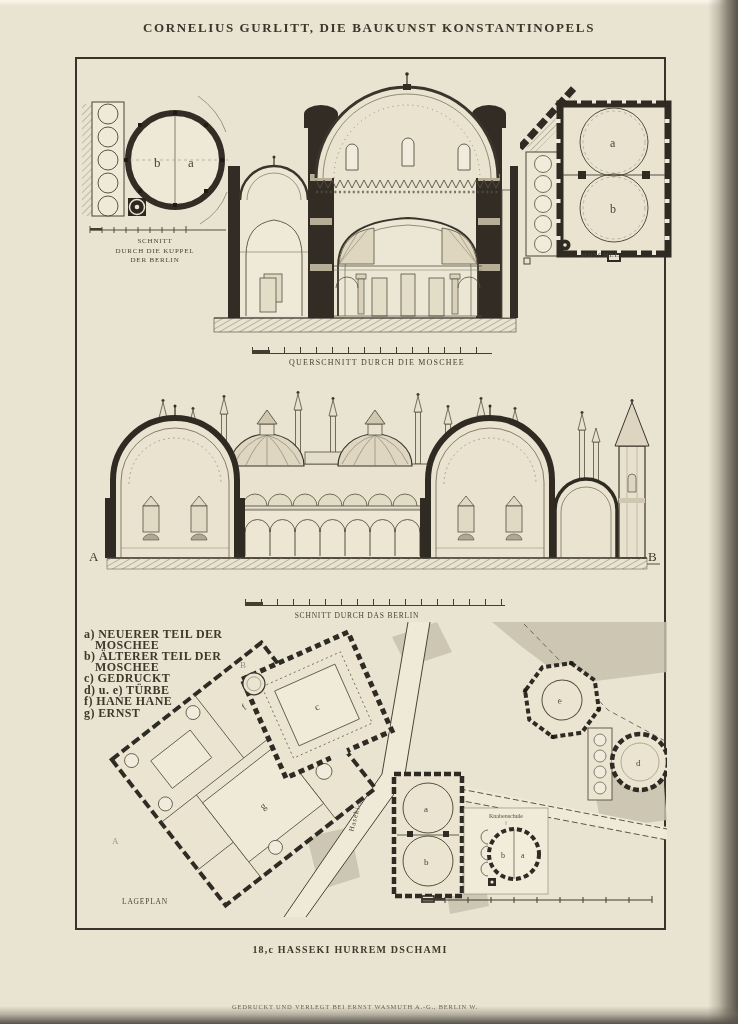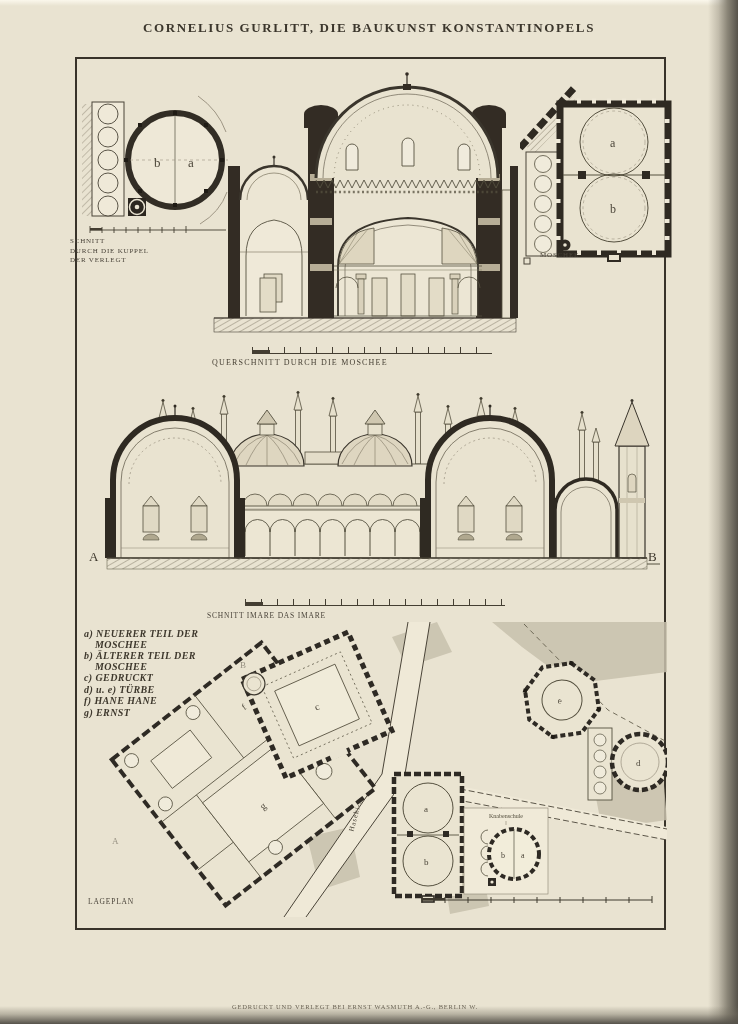--- a/index.html
+++ b/index.html
@@ -1,28 +1,28 @@
 <!DOCTYPE html>
 <html><head>
 <meta charset="utf-8">
 <style>
   html,body{margin:0;padding:0;background:#8c887c;}
   .page{position:relative;width:738px;height:1024px;background:#e9e3d1;overflow:hidden;
         font-family:"Liberation Serif","DejaVu Serif",serif;color:#3c372d;}
   .abs{position:absolute;}
-  .cap{color:#453f33;text-align:left;letter-spacing:1px;}
+  .cap{color:#453f33;text-align:center;letter-spacing:1px;}
   .header-title{top:20px;left:0;width:738px;text-align:center;font-size:13px;font-weight:600;
                 letter-spacing:1.6px;color:#3b362c;}
   .frame{left:75px;top:57px;width:587px;height:869px;border:2px solid #38332a;}
   .fig-cap-sm{font-size:7px;line-height:9.5px;letter-spacing:.8px;color:#4a443a;}
   .fig-cap-md{font-size:8px;letter-spacing:1.2px;color:#45403400;color:#453f33;}
   .scalebar{height:6px;border-bottom:1.4px solid #443e32;
             background-image:repeating-linear-gradient(90deg,#443e32 0 1.4px,rgba(0,0,0,0) 1.4px 16px);}
   .scalebar .block{position:absolute;left:0;bottom:-1px;width:18px;height:4px;background:#443e32;}
-  .legend{font-size:10px;font-weight:600;line-height:10.5px;letter-spacing:.4px;color:#3e382d;font-style:italic;}
+  .legend{font-size:12px;font-weight:600;line-height:10.5px;letter-spacing:.4px;color:#3e382d;}
   .legend-item{padding-left:11px;text-indent:-11px;margin-bottom:1px;}
   .plate-caption{top:944px;left:0;width:700px;text-align:center;font-size:10px;font-weight:600;
                  letter-spacing:1.2px;color:#3e382e;}
   .footer{top:1003px;left:0;width:710px;text-align:center;font-size:6.5px;letter-spacing:.8px;color:#6a6354;}
   .edge-right{top:0;right:0;width:30px;height:1024px;
       background:linear-gradient(90deg,rgba(90,85,75,0) 0%,rgba(120,114,100,.35) 35%,#8a8577 65%,#56524a 100%);}
   .edge-bottom{bottom:0;left:0;width:738px;height:18px;
       background:linear-gradient(180deg,rgba(90,85,75,0) 0%,rgba(110,105,92,.4) 45%,#56524a 100%);}
   .edge-top{top:0;left:0;width:738px;height:6px;background:linear-gradient(180deg,rgba(255,252,242,.8),rgba(255,252,242,0));}
   svg{display:block;}
@@ -88,21 +88,21 @@
         <line x1="82" y1="139" x2="82" y2="145"></line>
           <line x1="94" y1="139" x2="94" y2="145"></line>
         <line x1="106" y1="138" x2="106" y2="145"></line>
       </g>
       <rect x="10" y="140" width="12" height="2.4" fill="#443e32" stroke="none"></rect>
     </g>
   </svg>
   <div class="abs fig-cap-sm cap" style="left:70px;top:237px;width:170px;">
     <div>SCHNITT</div>
     <div>DURCH DIE KUPPEL</div>
-    <div>DER VERLEGT</div>
+    <div>DER BERLIN</div>
   </div>
 
   <svg class="abs" style="left:212px;top:70px;" width="306" height="278" viewBox="0 0 306 278">
     <defs>
       <pattern id="csH" width="5" height="5" patternTransform="rotate(60)" patternUnits="userSpaceOnUse">
         <line x1="0" y1="0" x2="0" y2="5" stroke="#8f8875" stroke-width="1.1"></line>
       </pattern>
     </defs>
 
     <rect x="2" y="248" width="302" height="14" fill="url(#csH)" stroke="#4a443a" stroke-width=".6"></rect>
@@ -171,21 +171,21 @@
       <rect x="160" y="208" width="15" height="38" fill="#e3dcc7" stroke="#55503f" stroke-width=".8"></rect>
       <rect x="189" y="204" width="14" height="42" fill="#e3dcc7" stroke="#55503f" stroke-width=".8"></rect>
       <rect x="217" y="208" width="15" height="38" fill="#e3dcc7" stroke="#55503f" stroke-width=".8"></rect>
       <rect x="48" y="208" width="16" height="34" fill="#e3dcc7" stroke="#55503f" stroke-width=".8"></rect>
       <line x1="122" y1="246" x2="270" y2="246" stroke="#55503f" stroke-width=".7"></line>
     </g>
   </svg>
   <div class="abs scalebar" style="left:252px;top:347px;width:240px;">
       <span class="block"></span>
     </div>
-  <div class="abs fig-cap-md cap" style="left:212px;top:358px;width:306px;">QUERSCHNITT DURCH DIE MOSCHEE</div>
+  <div class="abs fig-cap-md cap" style="left:224px;top:358px;width:306px;">QUERSCHNITT DURCH DIE MOSCHEE</div>
 
   <svg class="abs" style="left:520px;top:84px;" width="160" height="182" viewBox="0 0 160 182">
     <defs>
       <pattern id="mpH" width="4.5" height="4.5" patternTransform="rotate(45)" patternUnits="userSpaceOnUse">
         <line x1="0" y1="0" x2="0" y2="4.5" stroke="#958d79" stroke-width="1"></line>
       </pattern>
     </defs>
     <path d="M6,62 L52,12 L60,22 L14,70 Z" fill="url(#mpH)"></path>
     <line x1="0" y1="64" x2="54" y2="4" stroke="#2f2a22" stroke-width="7" stroke-dasharray="10 4"></line>
     <g>
@@ -391,21 +391,21 @@
 
     <line x1="22" y1="170" x2="562" y2="170" stroke="#3a352c" stroke-width="1.6"></line>
     <rect x="22" y="170" width="540" height="11" fill="url(#imH)" stroke="#55503f" stroke-width=".5"></rect>
     <line x1="562" y1="176" x2="575" y2="176" stroke="#55503f" stroke-width="1"></line>
     <text x="4" y="173" font-size="13" fill="#3e382d">A</text>
     <text x="563" y="173" font-size="13" fill="#3e382d">B</text>
   </svg>
   <div class="abs scalebar" style="left:245px;top:599px;width:260px;">
       <span class="block"></span>
     </div>
-  <div class="abs fig-cap-sm cap" style="left:207px;top:611px;width:300px;font-size:7.5px;">SCHNITT IMARE DAS IMARE</div>
+  <div class="abs fig-cap-sm cap" style="left:207px;top:611px;width:300px;font-size:7.5px;">SCHNITT DURCH DAS BERLIN</div>
 
   <div class="abs legend" style="left:84px;top:629px;width:142px;">
     <div class="legend-item"><span>a)</span> <span>NEUERER TEIL DER MOSCHEE</span></div>
     <div class="legend-item"><span>b)</span> <span>ÄLTERER TEIL DER MOSCHEE</span></div>
     <div class="legend-item"><span>c)</span> <span>GEDRUCKT</span></div>
     <div class="legend-item"><span>d) u. e)</span> <span>TÜRBE</span></div>
     <div class="legend-item"><span>f)</span> <span>HANE HANE</span></div>
     <div class="legend-item"><span>g)</span> <span>ERNST</span></div>
   </div>
 
@@ -526,20 +526,21 @@
           <line x1="445" y1="275" x2="445" y2="281"></line>
         <line x1="468" y1="275" x2="468" y2="281"></line>
           <line x1="491" y1="275" x2="491" y2="281"></line>
         <line x1="514" y1="275" x2="514" y2="281"></line>
           <line x1="537" y1="275" x2="537" y2="281"></line>
         <line x1="560" y1="274" x2="560" y2="281"></line>
       </g>
       <rect x="330" y="276" width="23" height="2.5" fill="#3f3a2f" stroke="none"></rect>
     </g>
   </svg>
-  <div class="abs fig-cap-sm cap" style="left:88px;top:897px;width:80px;text-align:left;font-size:7.5px;">LAGEPLAN</div>
-
+  <div class="abs fig-cap-sm cap" style="left:88px;top:897px;width:80px;text-align:right;font-size:7.5px;">LAGEPLAN</div>
+
+  <div class="abs plate-caption">18,c HASSEKI HURREM DSCHAMI</div>
   <div class="abs footer">GEDRUCKT UND VERLEGT BEI ERNST WASMUTH A.-G., BERLIN W.</div>
 
   <div class="abs edge-top"></div>
   <div class="abs edge-right"></div>
   <div class="abs edge-bottom"></div>
 </div>
 
 </body></html>

